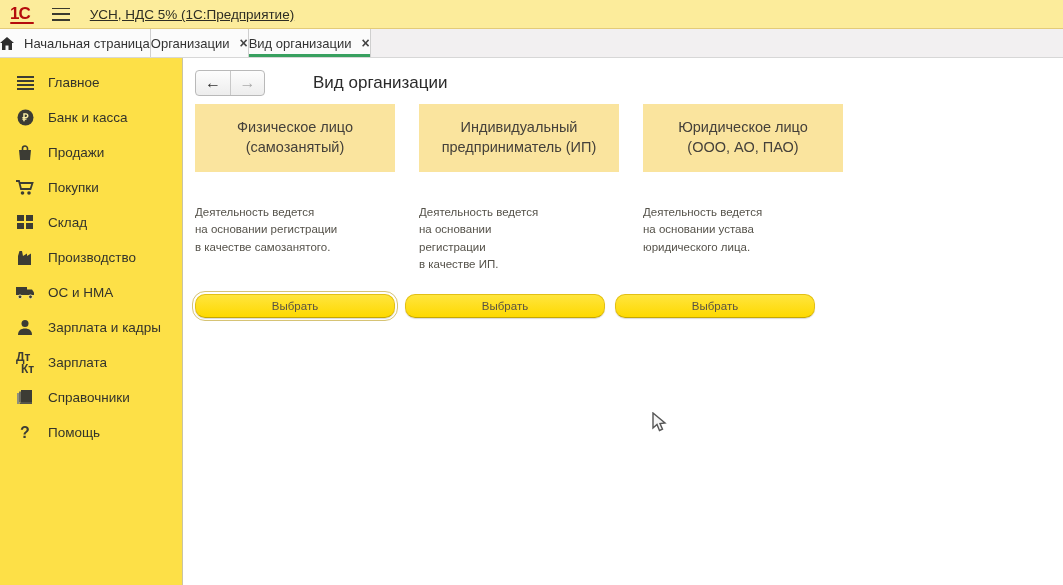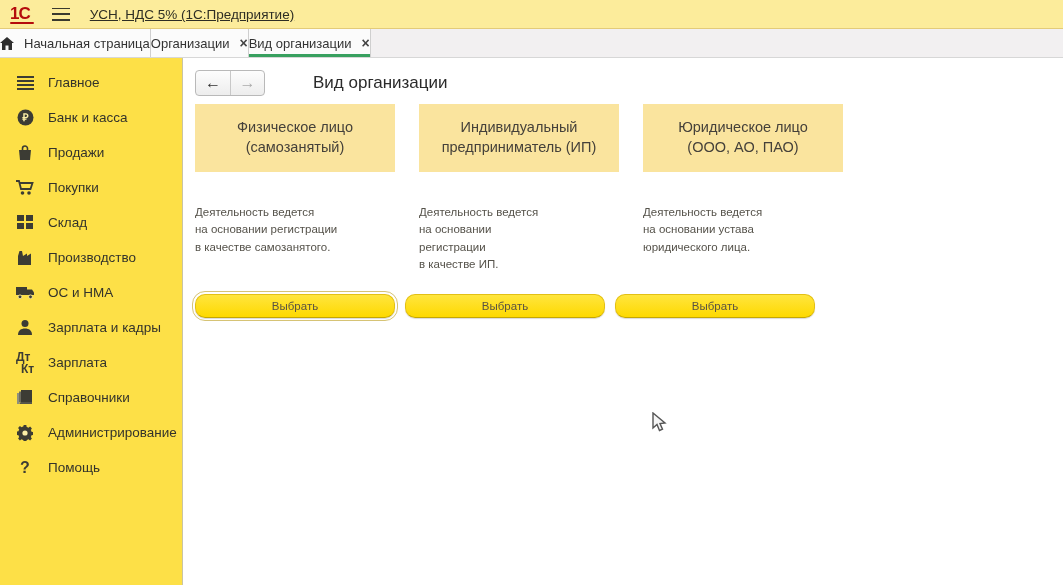--- a/index.html
+++ b/index.html
@@ -327,29 +327,20 @@
         <svg width="16" height="15" viewBox="0 0 16 15">
             <rect x="4" y="0" width="11" height="12" fill="#3c3c34"></rect>
             <rect x="2" y="1.5" width="2" height="11" fill="#6b6b5e"></rect>
             <rect x="0" y="3" width="2" height="11" fill="#8f8f7e"></rect>
             <path d="M4 12 L15 12 L15 14 L2 14 Z" fill="#55554a"></path>
           </svg>
       </span>
       <span>Справочники</span>
     </div>
 
-    <div class="side-item">
-      <span class="side-icon">
-        <svg width="16" height="16" viewBox="0 0 16 16">
-            <path fill="#3c3c34" d="M6.7 0 h2.6 l.4 2 a6 6 0 0 1 1.7.7 l1.7-1.1 1.8 1.8-1.1 1.7 a6 6 0 0 1 .7 1.7 l2 .4 v2.6 l-2 .4 a6 6 0 0 1 -.7 1.7 l1.1 1.7-1.8 1.8-1.7-1.1 a6 6 0 0 1 -1.7.7 l-.4 2 H6.7 l-.4-2 a6 6 0 0 1 -1.7-.7 l-1.7 1.1-1.8-1.8 1.1-1.7 a6 6 0 0 1 -.7-1.7 l-2-.4 V6.7 l2-.4 a6 6 0 0 1 .7-1.7 L1.1 2.9 2.9 1.1 4.6 2.2 a6 6 0 0 1 1.7-.7 Z"></path>
-            <circle cx="8" cy="8" r="2.6" fill="#fdf0a7"></circle>
-          </svg>
-      </span>
-      <span>Администрирование</span>
-    </div>
 
     <div class="side-item">
       <span class="side-icon">
         <span class="q-icon">?</span>
       </span>
       <span>Помощь</span>
     </div>
 
   </div>
 

